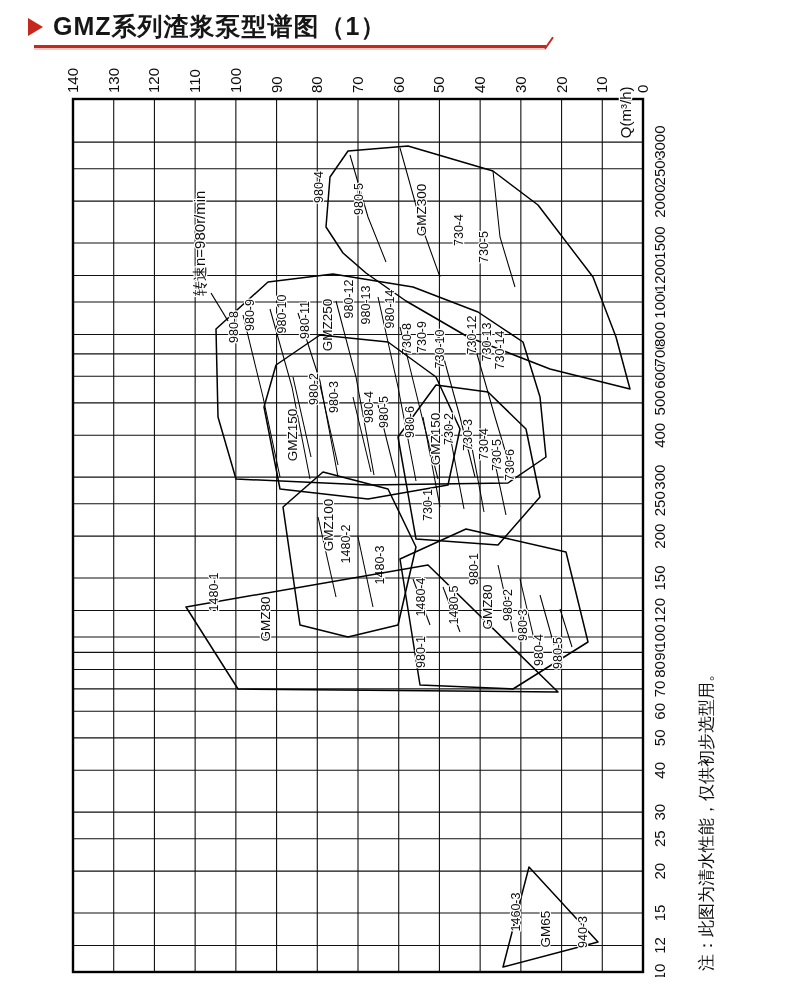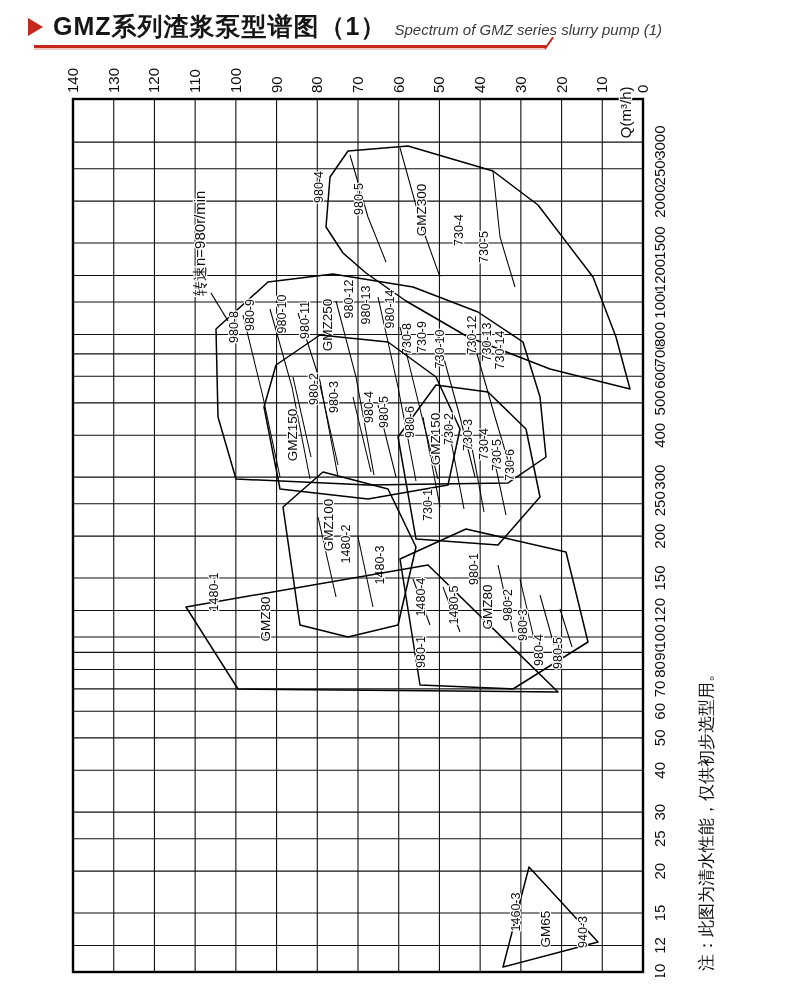--- a/index.html
+++ b/index.html
@@ -22,21 +22,20 @@
   svg text{font-family:"Liberation Sans","DejaVu Sans",sans-serif;fill:#0d0d0d;
            paint-order:stroke;stroke:#ffffff;stroke-width:2.5px;stroke-linejoin:round;}
 </style>
 </head>
 <body>
 
 <div class="header">
   <div class="hdr-row">
     <span class="tri"></span>
     <span class="title-zh">GMZ系列渣浆泵型谱图（1）</span>
-    <span class="title-en">Spectrum of GMZ series slurry pump (1)</span>
   </div>
   <div class="rule"></div>
   <div class="rule-slash"></div>
 </div>
 
 <div class="chart-rot">
   <svg id="spectrum" width="940" height="670" viewBox="0 0 940 670">
       <g stroke="#111" stroke-width="1.1" fill="none">
         <line x1="5" y1="5" x2="878" y2="5"></line>
         <line x1="5" y1="45.71428571428571" x2="878" y2="45.71428571428571"></line>

